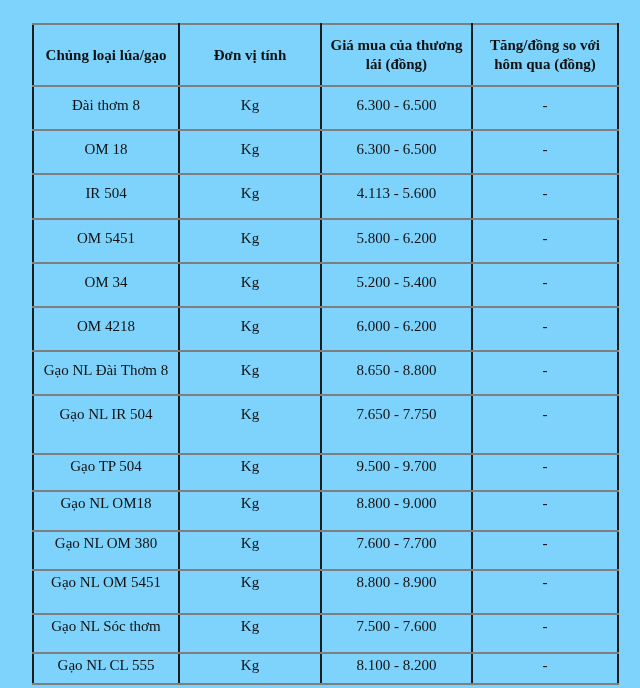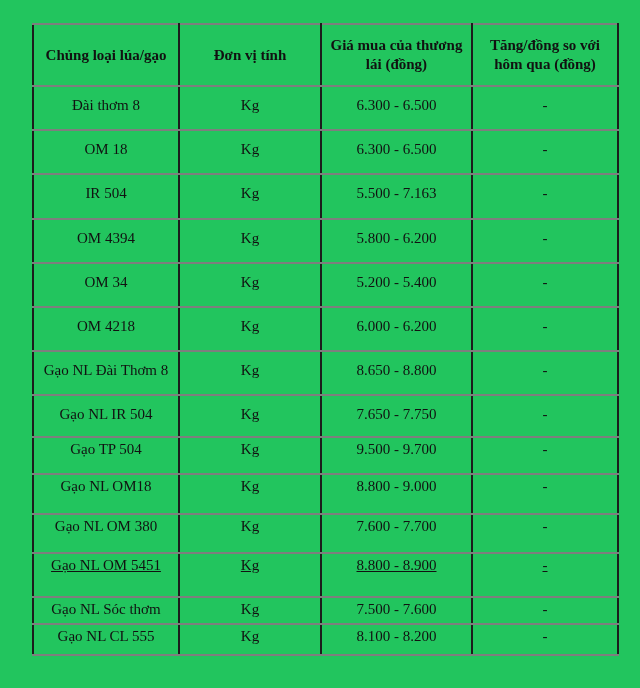--- a/index.html
+++ b/index.html
@@ -4,21 +4,21 @@
 <style>
   html, body {
     margin: 0;
     padding: 0;
     background: #ffffff;
   }
   .page {
     position: relative;
     width: 640px;
     height: 688px;
-    background: #22c55e;
+    background: #7dd3fc;
     font-family: "Liberation Serif", "DejaVu Serif", serif;
     color: #111111;
     overflow: hidden;
   }
   table.price-table {
     position: absolute;
     left: 32px;
     top: 23px;
     width: 585px;
     border-collapse: collapse;
@@ -47,26 +47,26 @@
     padding: 2px 8px;
   }
   td {
     font-size: 15px;
     line-height: 18px;
     vertical-align: top;
     padding: 9px 4px 2px 4px;
   }
   tbody tr { height: 44px; }
   tbody tr:nth-child(3) { height: 45px; }
-  tbody tr:nth-child(8) { height: 42px; }
+  tbody tr:nth-child(8) { height: 59px; }
   tbody tr:nth-child(9) { height: 37px; }
   tbody tr:nth-child(10) { height: 40px; }
   tbody tr:nth-child(11) { height: 39px; }
-  tbody tr:nth-child(12) { height: 44px; text-decoration: underline; }
-  tbody tr:nth-child(13) { height: 27px; }
+  tbody tr:nth-child(12) { height: 44px; }
+  tbody tr:nth-child(13) { height: 39px; }
   tbody tr:nth-child(14) { height: 31px; }
   tbody tr:nth-child(n+9) td { padding-top: 2px; }
 </style>
 </head>
 <body>
 
 <div class="page">
   <table class="price-table">
     <colgroup>
       <col class="c1">
@@ -93,26 +93,26 @@
   <tr>
     <td>OM 18</td>
     <td>Kg</td>
     <td>6.300 - 6.500</td>
     <td>-</td>
   </tr>
 
   <tr>
     <td>IR 504</td>
     <td>Kg</td>
-    <td>5.500 - 7.163</td>
+    <td>4.113 - 5.600</td>
     <td>-</td>
   </tr>
 
   <tr>
-    <td>OM 4394</td>
+    <td>OM 5451</td>
     <td>Kg</td>
     <td>5.800 - 6.200</td>
     <td>-</td>
   </tr>
 
   <tr>
     <td>OM 34</td>
     <td>Kg</td>
     <td>5.200 - 5.400</td>
     <td>-</td>

